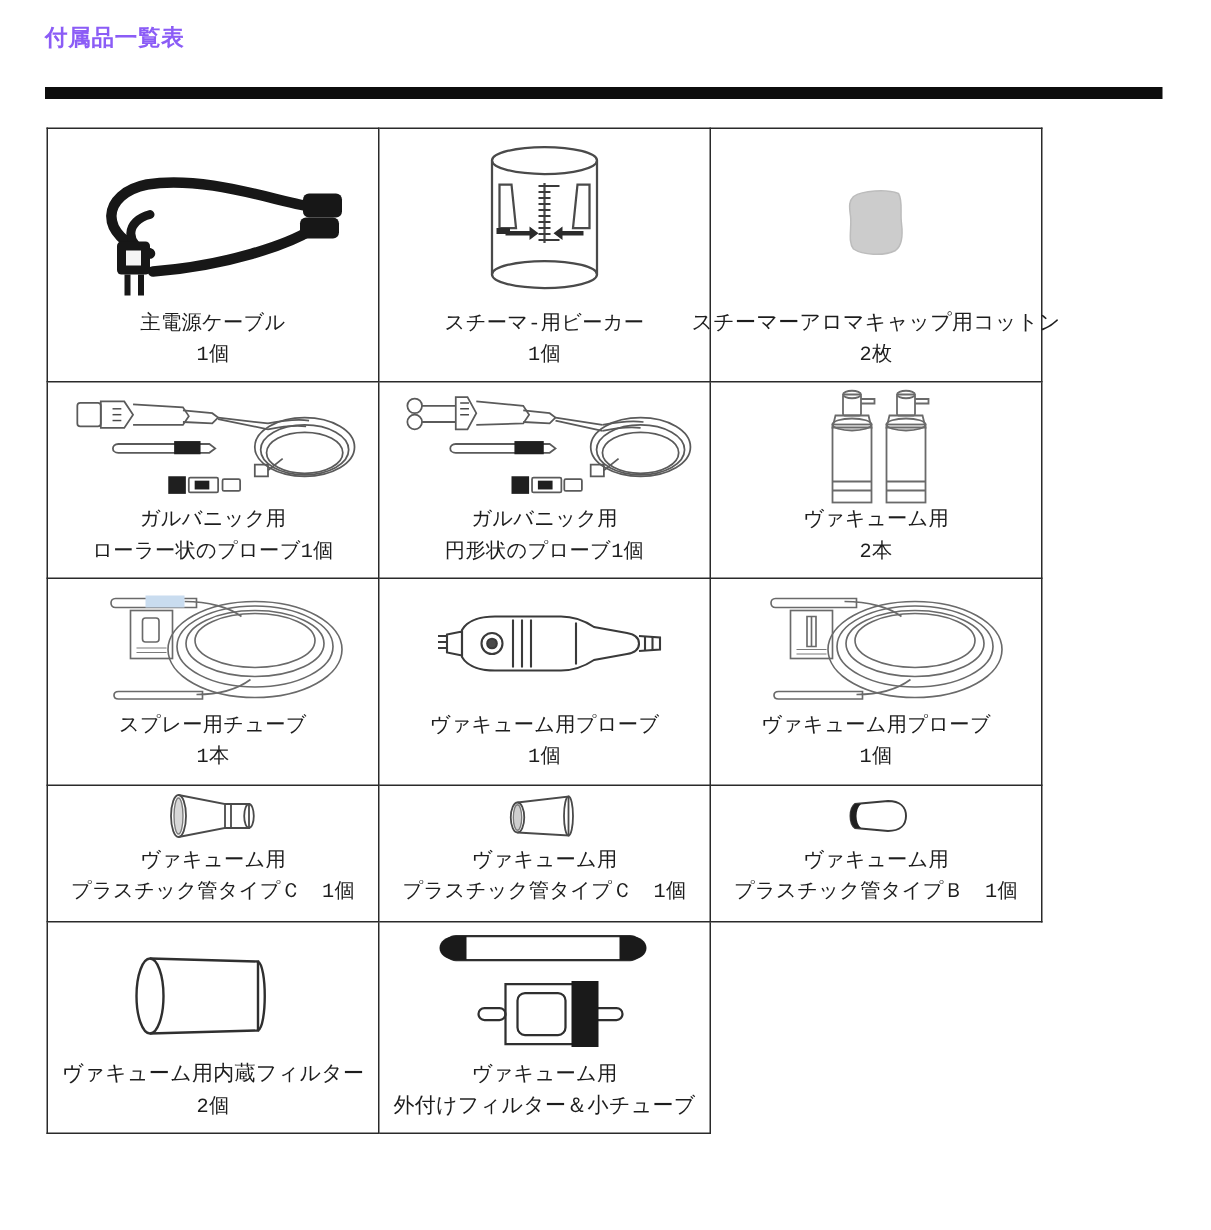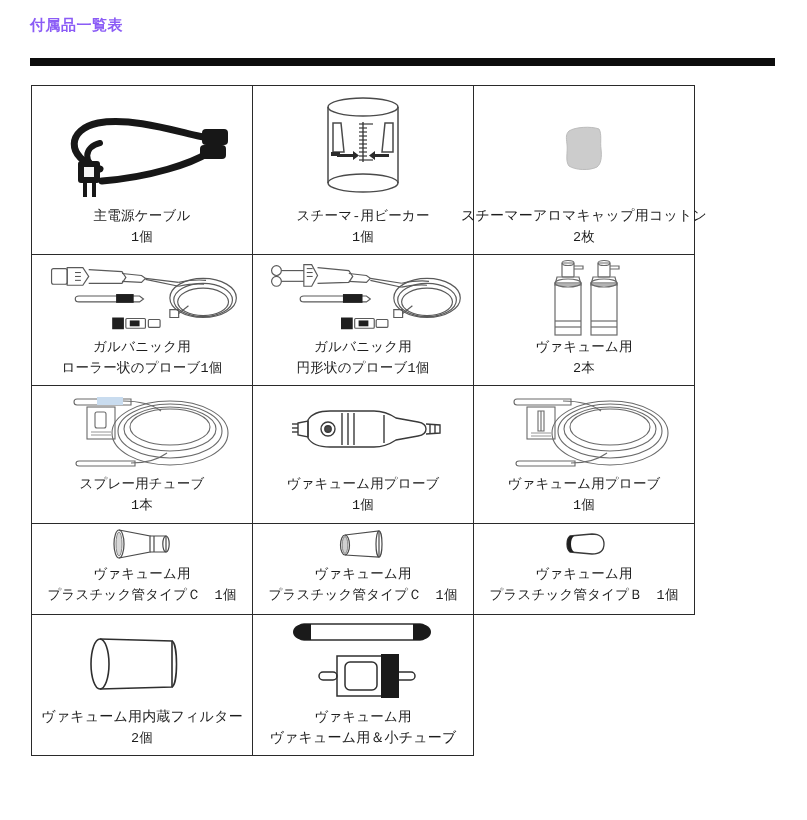--- a/index.html
+++ b/index.html
@@ -502,21 +502,21 @@
                   <path d="M74 40 L120 40 L120 80 L74 80 Z"></path>
                   <rect x="82" y="46" width="32" height="28" rx="5"></rect>
                   <rect x="56" y="56" width="18" height="8" rx="4"></rect>
                   <rect x="132" y="56" width="20" height="8" rx="4"></rect>
                 </g>
                 <path d="M118 38 L136 38 L136 82 L118 82 Z" fill="#1a1a1a"></path>
               </svg>
             </div>
             <div class="cap-block">
               <div class="caption">ヴァキューム用</div>
-              <div class="caption small">ヴァキューム用＆小チューブ</div>
+              <div class="caption small">外付けフィルター＆小チューブ</div>
             </div>
           </div>
         </td>
 
         <td class="empty-cell" style="height:140px"></td>
       </tr>
 
     </tbody>
   </table>
 </div>

